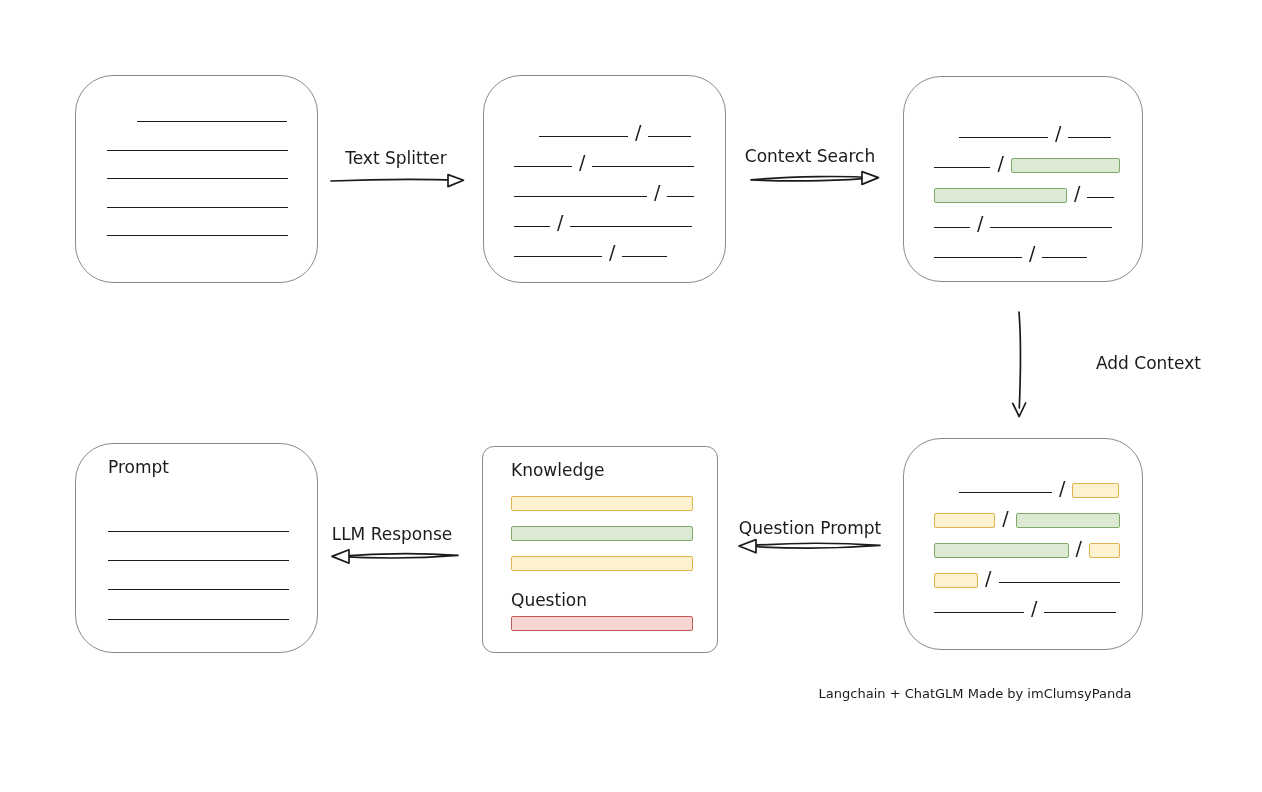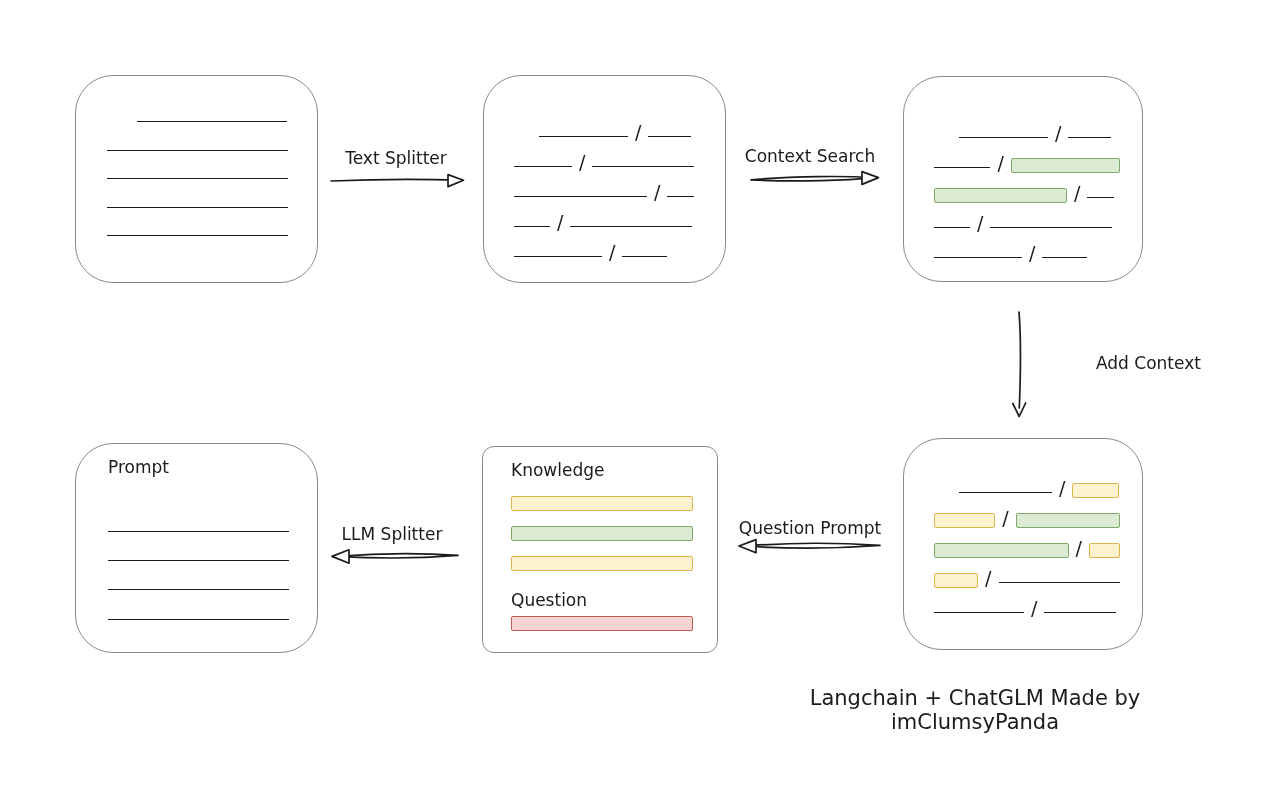--- a/index.html
+++ b/index.html
@@ -37,21 +37,21 @@
   .box-label{font-size:17px;line-height:22px;color:var(--ink,#1b1b1b);}
   .bar{height:15px;border-radius:2px;box-sizing:border-box;margin-top:15px;}
   .bar-yellow{background:var(--yellow_fill);border:1.5px solid var(--yellow_border);}
   .bar-green{background:var(--green_fill);border:1.5px solid var(--green_border);}
   .bar-red{background:var(--red_fill,#f5d4d2);border:1.5px solid var(--red_border,#bf5b55);}
   .question-label{margin-top:18px;}
   .question-bars .bar{margin-top:5px;}
   
   .arrow-label{position:absolute;font-size:17px;line-height:20px;white-space:nowrap;color:var(--ink,#1b1b1b);}
   .centered{text-align:center;}
-  #caption{position:absolute;left:755px;top:686px;width:440px;text-align:center;font-size:21px;color:var(--ink,#1b1b1b);}
+  #caption{position:absolute;left:755px;top:686px;width:440px;text-align:center;font-size:13px;color:var(--ink,#1b1b1b);}
   #arrow-layer{position:absolute;left:0;top:0;pointer-events:none;}
   #arrow-layer path{stroke:var(--ink,#1b1b1b);stroke-width:1.7;fill:none;stroke-linecap:round;stroke-linejoin:round;}
   #arrow-layer path.head{fill:#ffffff;}
 </style>
 </head>
 <body>
 
 <div id="canvas">
 
   <div class="box" style="left:75px;top:75px;width:243px;height:208px;">
@@ -205,16 +205,16 @@
   </svg>
 
   <div class="arrow-label centered" style="left:320px;top:148px;width:152px;">Text Splitter</div>
 
   <div class="arrow-label centered" style="left:734px;top:146px;width:152px;">Context Search</div>
 
   <div class="arrow-label" style="left:1096px;top:353px;">Add Context</div>
 
   <div class="arrow-label centered" style="left:730px;top:518px;width:160px;">Question Prompt</div>
 
-  <div class="arrow-label centered" style="left:316px;top:524px;width:152px;">LLM Splitter</div>
+  <div class="arrow-label centered" style="left:316px;top:524px;width:152px;">LLM Response</div>
 
   <div id="caption">Langchain + ChatGLM Made by imClumsyPanda</div>
 </div>
 
 </body></html>

